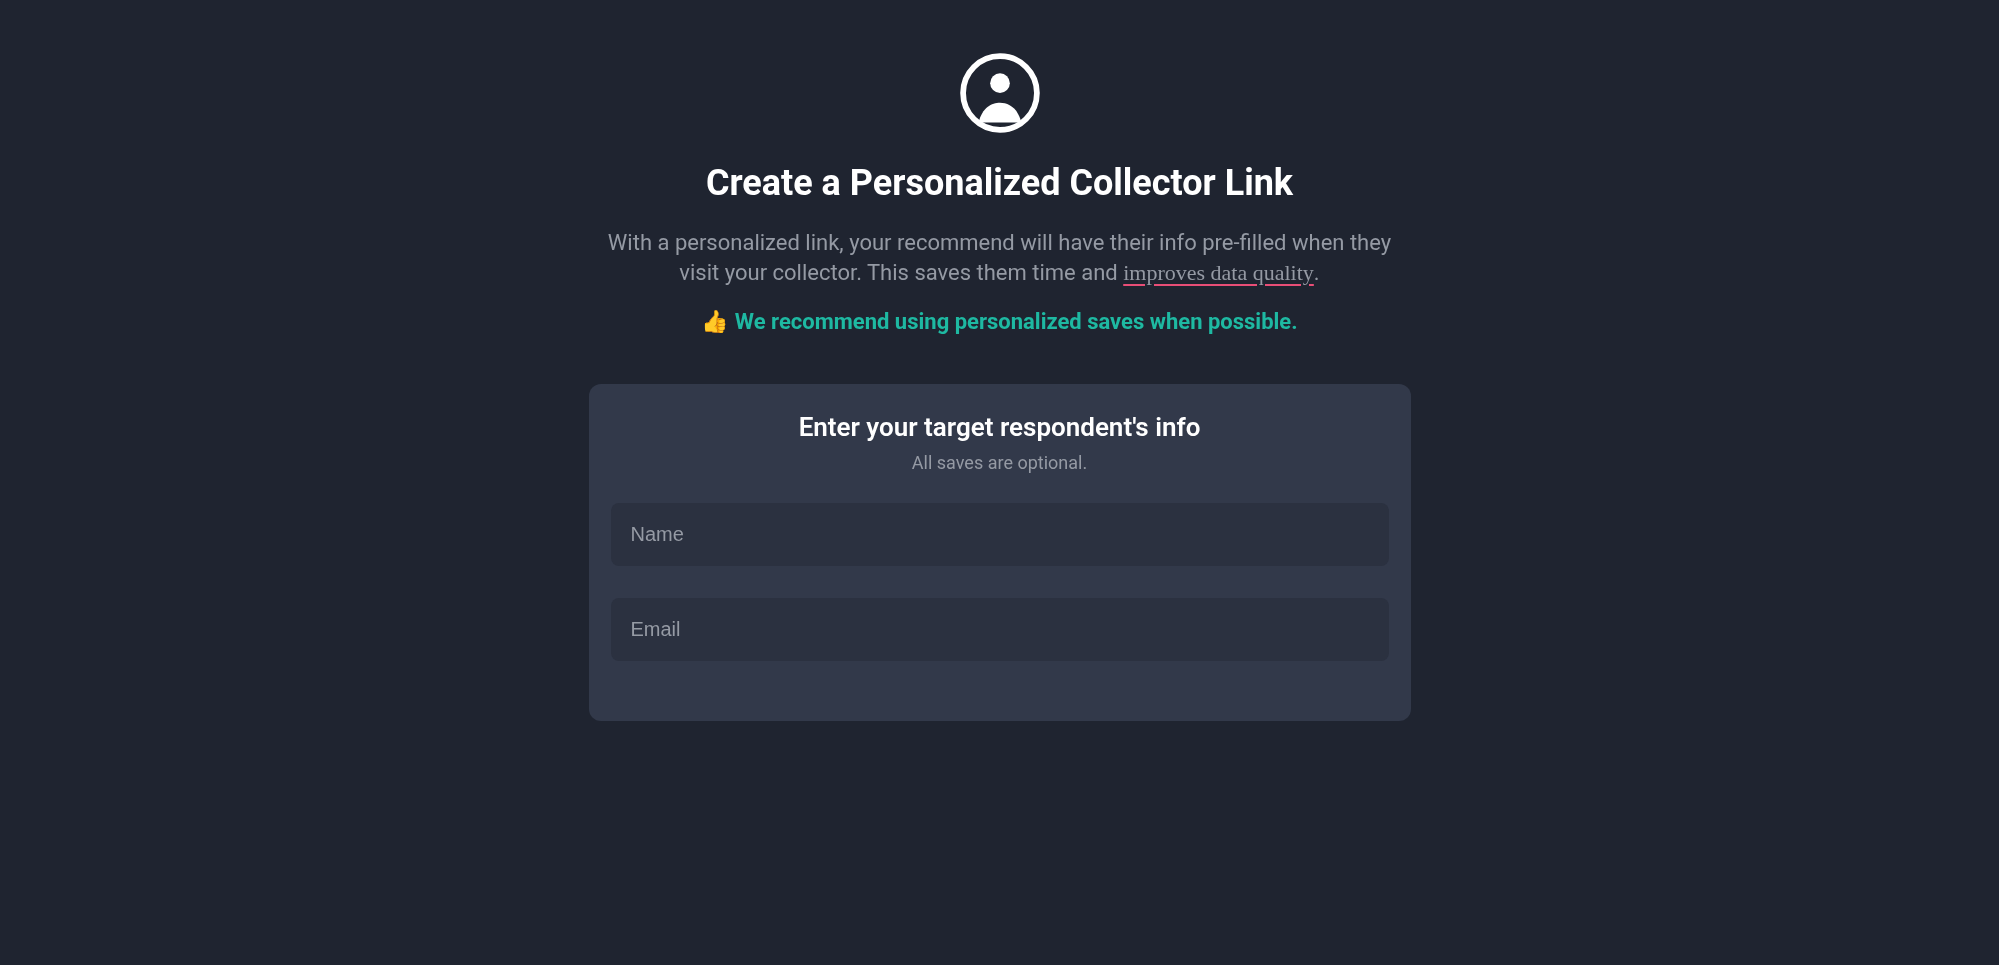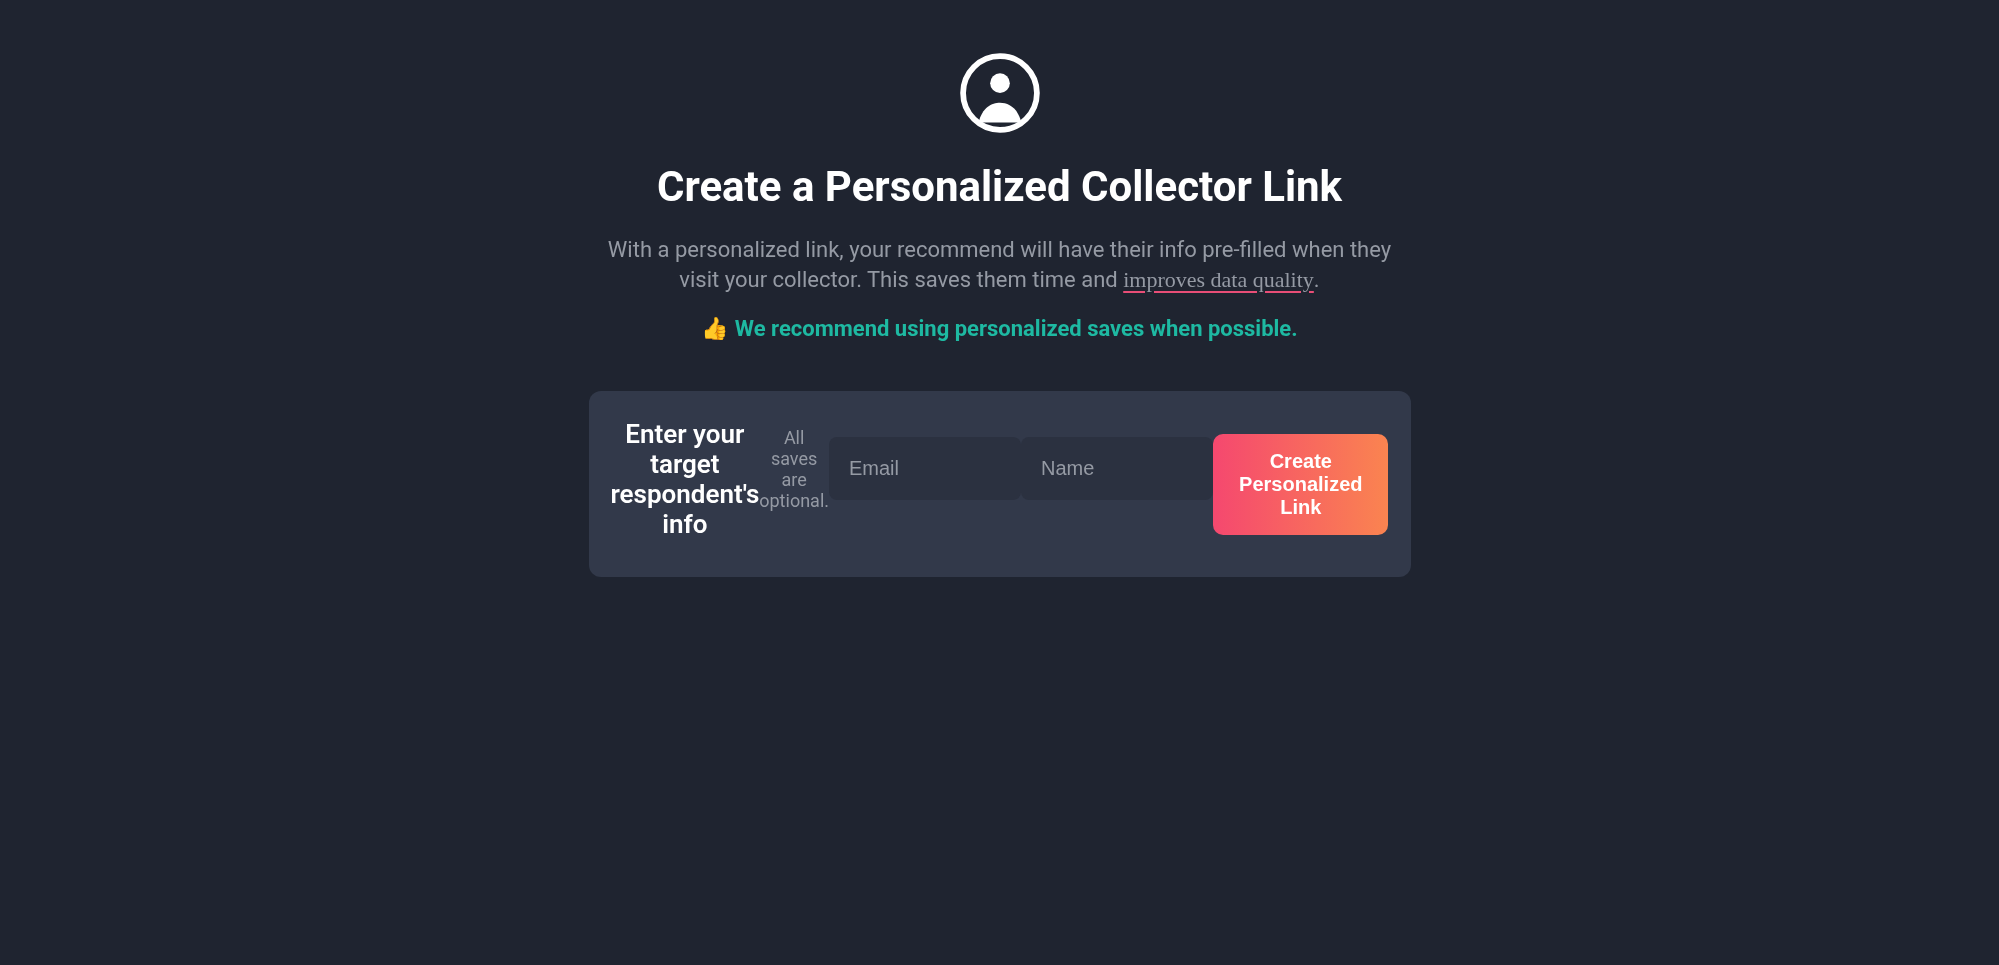--- a/index.html
+++ b/index.html
@@ -23,21 +23,21 @@
     display: flex;
     flex-direction: column;
     align-items: center;
   }
   .user-icon {
     width: 82px;
     height: 82px;
     margin-bottom: 28px;
   }
   .title {
-    font-size: 42px;
+    font-size: 36px;
     font-weight: 700;
     color: #ffffff;
     text-align: left;
     margin-bottom: 24px;
   }
   .description {
     font-size: 22px;
     line-height: 1.35;
     color: #959aa4;
     text-align: center;
@@ -61,21 +61,21 @@
   .recommend .emoji {
     margin-right: 6px;
   }
   .form-card {
     background: #32394a;
     border-radius: 12px;
     width: 100%;
     max-width: 822px;
     padding: 28px 22px 28px 22px;
     display: flex;
-    flex-direction: row;
+    flex-direction: column;
     align-items: center;
   }
   .form-title {
     font-size: 26px;
     font-weight: 600;
     color: #ffffff;
     text-align: center;
     margin-bottom: 10px;
   }
   .form-subtitle {
@@ -129,20 +129,19 @@
   </p>
 
   <p class="recommend">
     <span class="emoji">👍</span><span>We recommend using personalized saves when possible.</span>
   </p>
 
   <div class="form-card">
     <h2 class="form-title">Enter your target respondent's info</h2>
     <p class="form-subtitle">All saves are optional.</p>
 
+    <input type="text" class="input-field" placeholder="Name" style="">
+
     <input type="text" class="input-field" placeholder="Email" style="">
 
-    <input type="text" class="input-field" placeholder="Name" style="">
-
-    <button class="submit-button">Create Personalized Link</button>
   </div>
 
 </div>
 
 </body></html>

